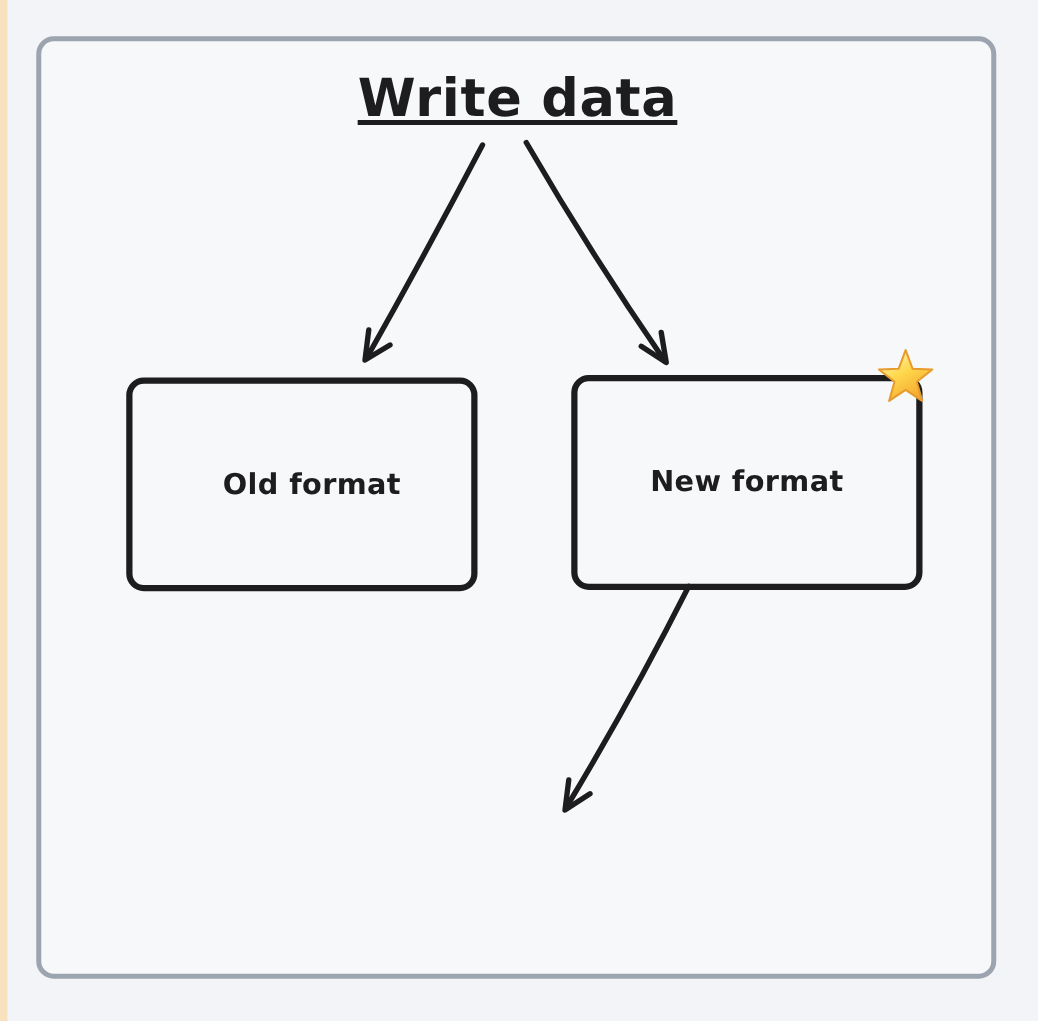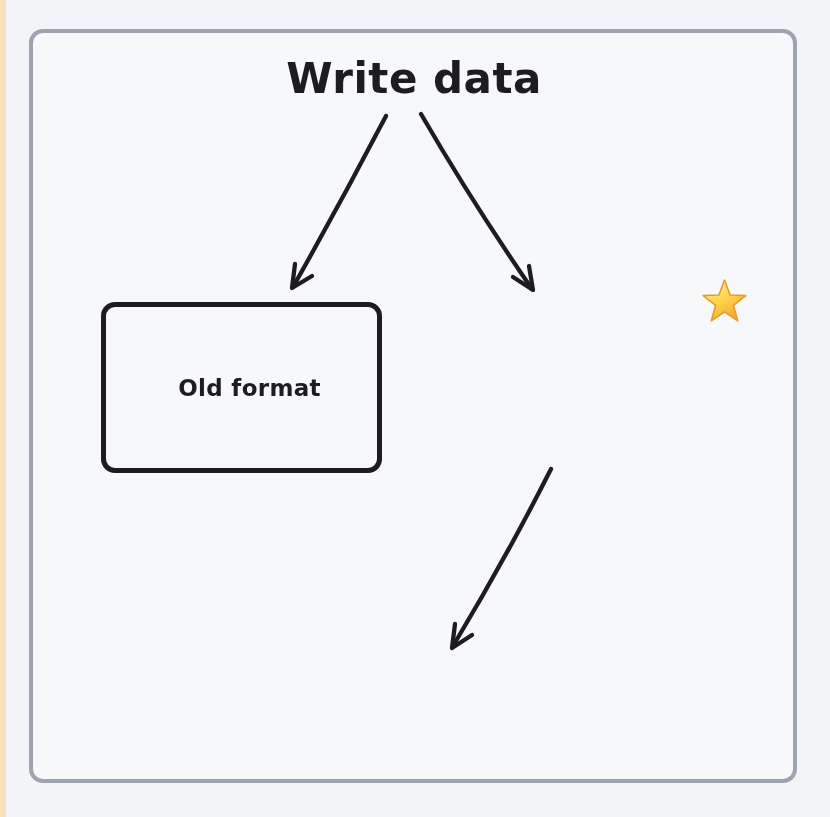--- a/index.html
+++ b/index.html
@@ -38,21 +38,21 @@
     position: absolute;
     left: 31px;
     width: 766px;
     text-align: center;
     font-size: 42px;
     font-weight: bold;
     color: var(--ink);
     letter-spacing: 0.5px;
     line-height: 1.1;
   }
-  .title { top: 56px; }
+  .title { top: 56px; text-decoration: underline; }
   .sink  { top: 660px; }
   .node {
     position: absolute;
     border: 5.5px solid var(--ink);
     border-radius: 14px;
     background: var(--canvas-bg);
     display: flex;
     align-items: center;
     justify-content: center;
   }
@@ -91,20 +91,23 @@
   <div class="left-strip"></div>
 
   <div class="frame"></div>
 
   <div class="title">Write data</div>
 
   <div class="node node-old">
     <span class="node-label">Old format</span>
   </div>
 
+  <div class="node node-new">
+    <span class="node-label">New format</span>
+  </div>
 
   <svg class="arrows" viewBox="0 0 830 817" xmlns="http://www.w3.org/2000/svg" aria-hidden="true">
     <g>
       <path d="M386 116 Q341 202 293 287"></path>
       <path d="M295 264 L292 288 L312 276"></path>
     </g>
     <g>
       <path d="M421 114 Q472 202 532 289"></path>
       <path d="M529 266 L533 290 L513 277"></path>
     </g>

